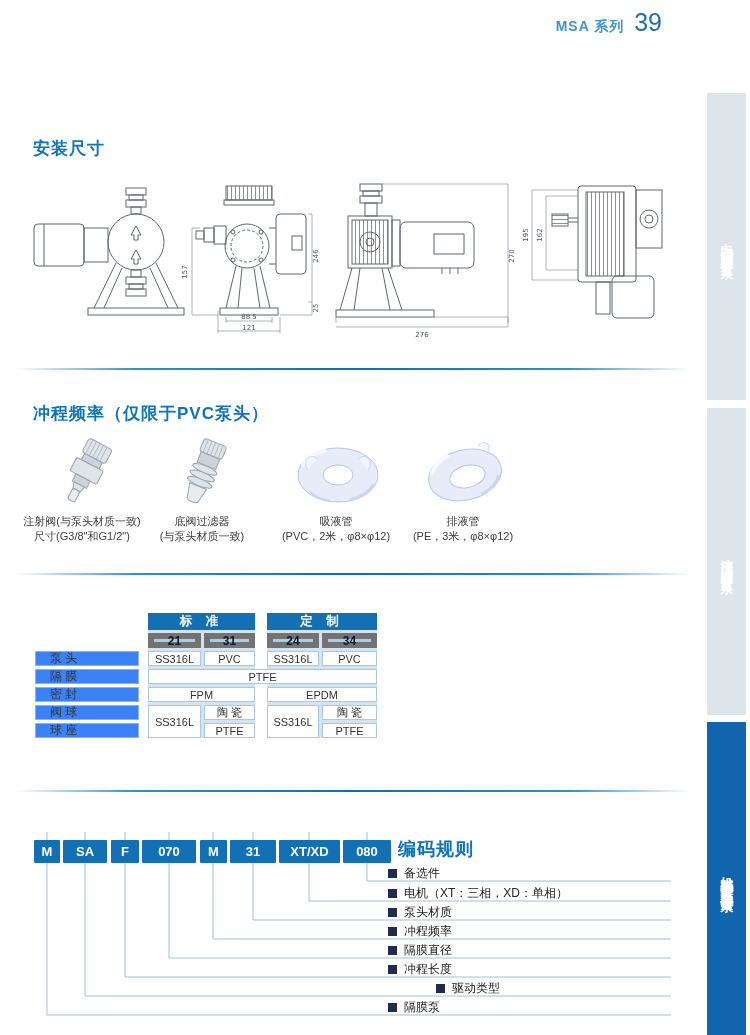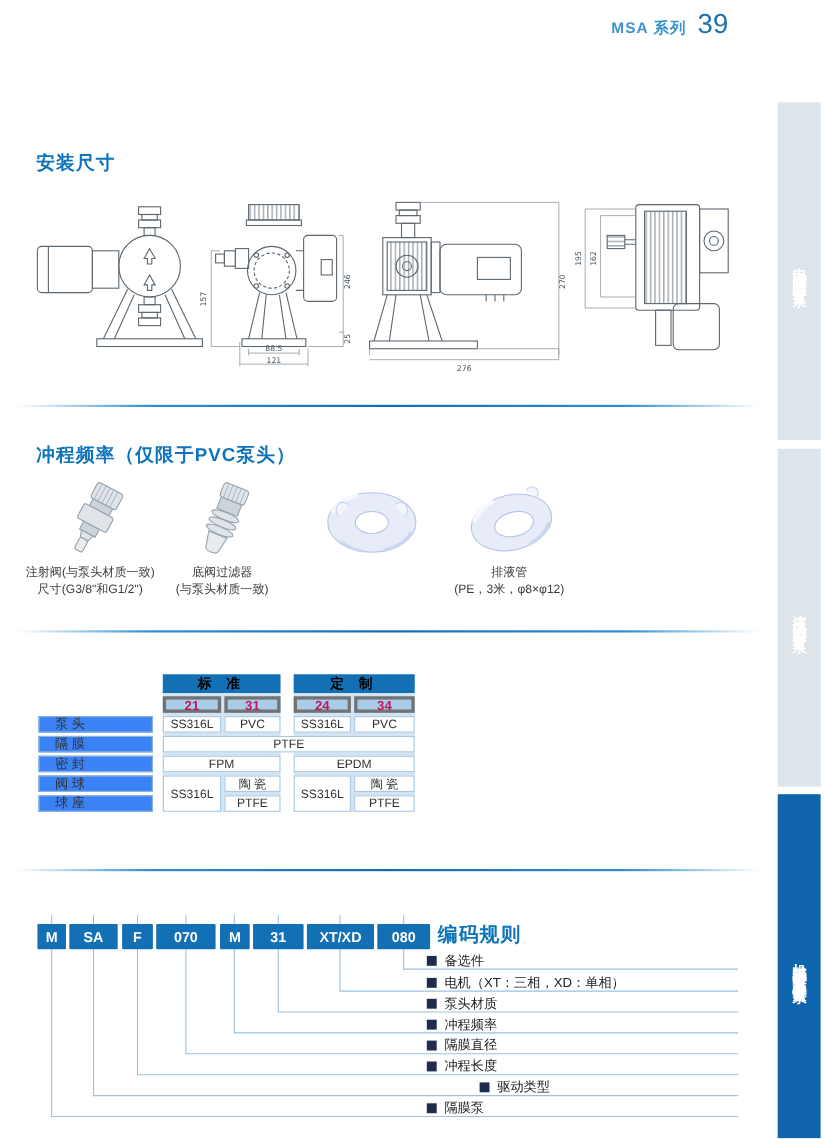--- a/index.html
+++ b/index.html
@@ -12,24 +12,24 @@
        writing-mode:vertical-rl;text-orientation:upright;color:#fff;font-weight:bold;
        font-size:13px;letter-spacing:4px;}
   .tab-light{background:#dde4ea;}
   .tab-dark{background:#1165ad;}
   .acc-label{font-size:11px;color:#3c3c3c;text-align:center;line-height:15px;}
   
   .tlabel{position:absolute;left:0;width:104px;height:15px;background:#3b82f6;border:1px solid #8fb4d6;
           box-sizing:border-box;font-size:12px;color:#333;display:flex;align-items:center;padding-left:14px;}
   .tcell{position:absolute;background:#fff;border:1px solid #a9c8e3;box-sizing:border-box;
          font-size:11px;color:#333;display:flex;align-items:center;justify-content:center;}
-  .tghead{position:absolute;background:#1470b5;color:#000000;font-weight:bold;font-size:12.5px;
+  .tghead{position:absolute;background:#1470b5;color:#ffffff;font-weight:bold;font-size:12.5px;
           letter-spacing:5px;display:flex;align-items:center;justify-content:center;}
-  .tsub{position:absolute;background:#a9cce9;color:#be185d;font-weight:bold;font-size:12px;
-        border:3px solid #737373;box-sizing:border-box;display:flex;align-items:center;justify-content:center;}
+  .tsub{position:absolute;background:#a9cce9;color:#0f172a;font-weight:bold;font-size:12px;
+        border:6px solid #737373;box-sizing:border-box;display:flex;align-items:center;justify-content:center;}
   .tpanel{position:absolute;background:#d2e3f2;}
   
   .cbox{position:absolute;height:23px;background:#1470b5;color:#fff;font-weight:bold;font-size:13px;
         display:flex;align-items:center;justify-content:center;border-radius:1px;}
   .citem{position:absolute;left:388px;height:16px;font-size:12px;color:#222;display:flex;align-items:center;white-space:nowrap;}
   .bullet{display:inline-block;width:9px;height:9px;background:#1f2c4e;margin-right:7px;flex:0 0 auto;}
   .dt{font-family:"DejaVu Sans",sans-serif;font-size:7px;fill:#4a555f;stroke:none;}
 </style>
 </head>
 <body>
@@ -201,20 +201,24 @@
   </svg>
 
   <div class="abs acc-label" style="left:2px;top:514px;width:160px;">
     <div>注射阀(与泵头材质一致)</div>
     <div>尺寸(G3/8"和G1/2")</div>
   </div>
   <div class="abs acc-label" style="left:127px;top:514px;width:150px;">
     <div>底阀过滤器</div>
     <div>(与泵头材质一致)</div>
   </div>
+  <div class="abs acc-label" style="left:256px;top:514px;width:160px;">
+    <div>吸液管</div>
+    <div>(PVC，2米，φ8×φ12)</div>
+  </div>
   <div class="abs acc-label" style="left:383px;top:514px;width:160px;">
     <div>排液管</div>
     <div>(PE，3米，φ8×φ12)</div>
   </div>
 
   <div class="abs divider" style="left:15px;top:573px;width:675px;"></div>
 
   <div class="abs" style="left:35px;top:613px;width:345px;height:125px;">
 
     <div class="tlabel" style="top:38px;">泵 头</div>

